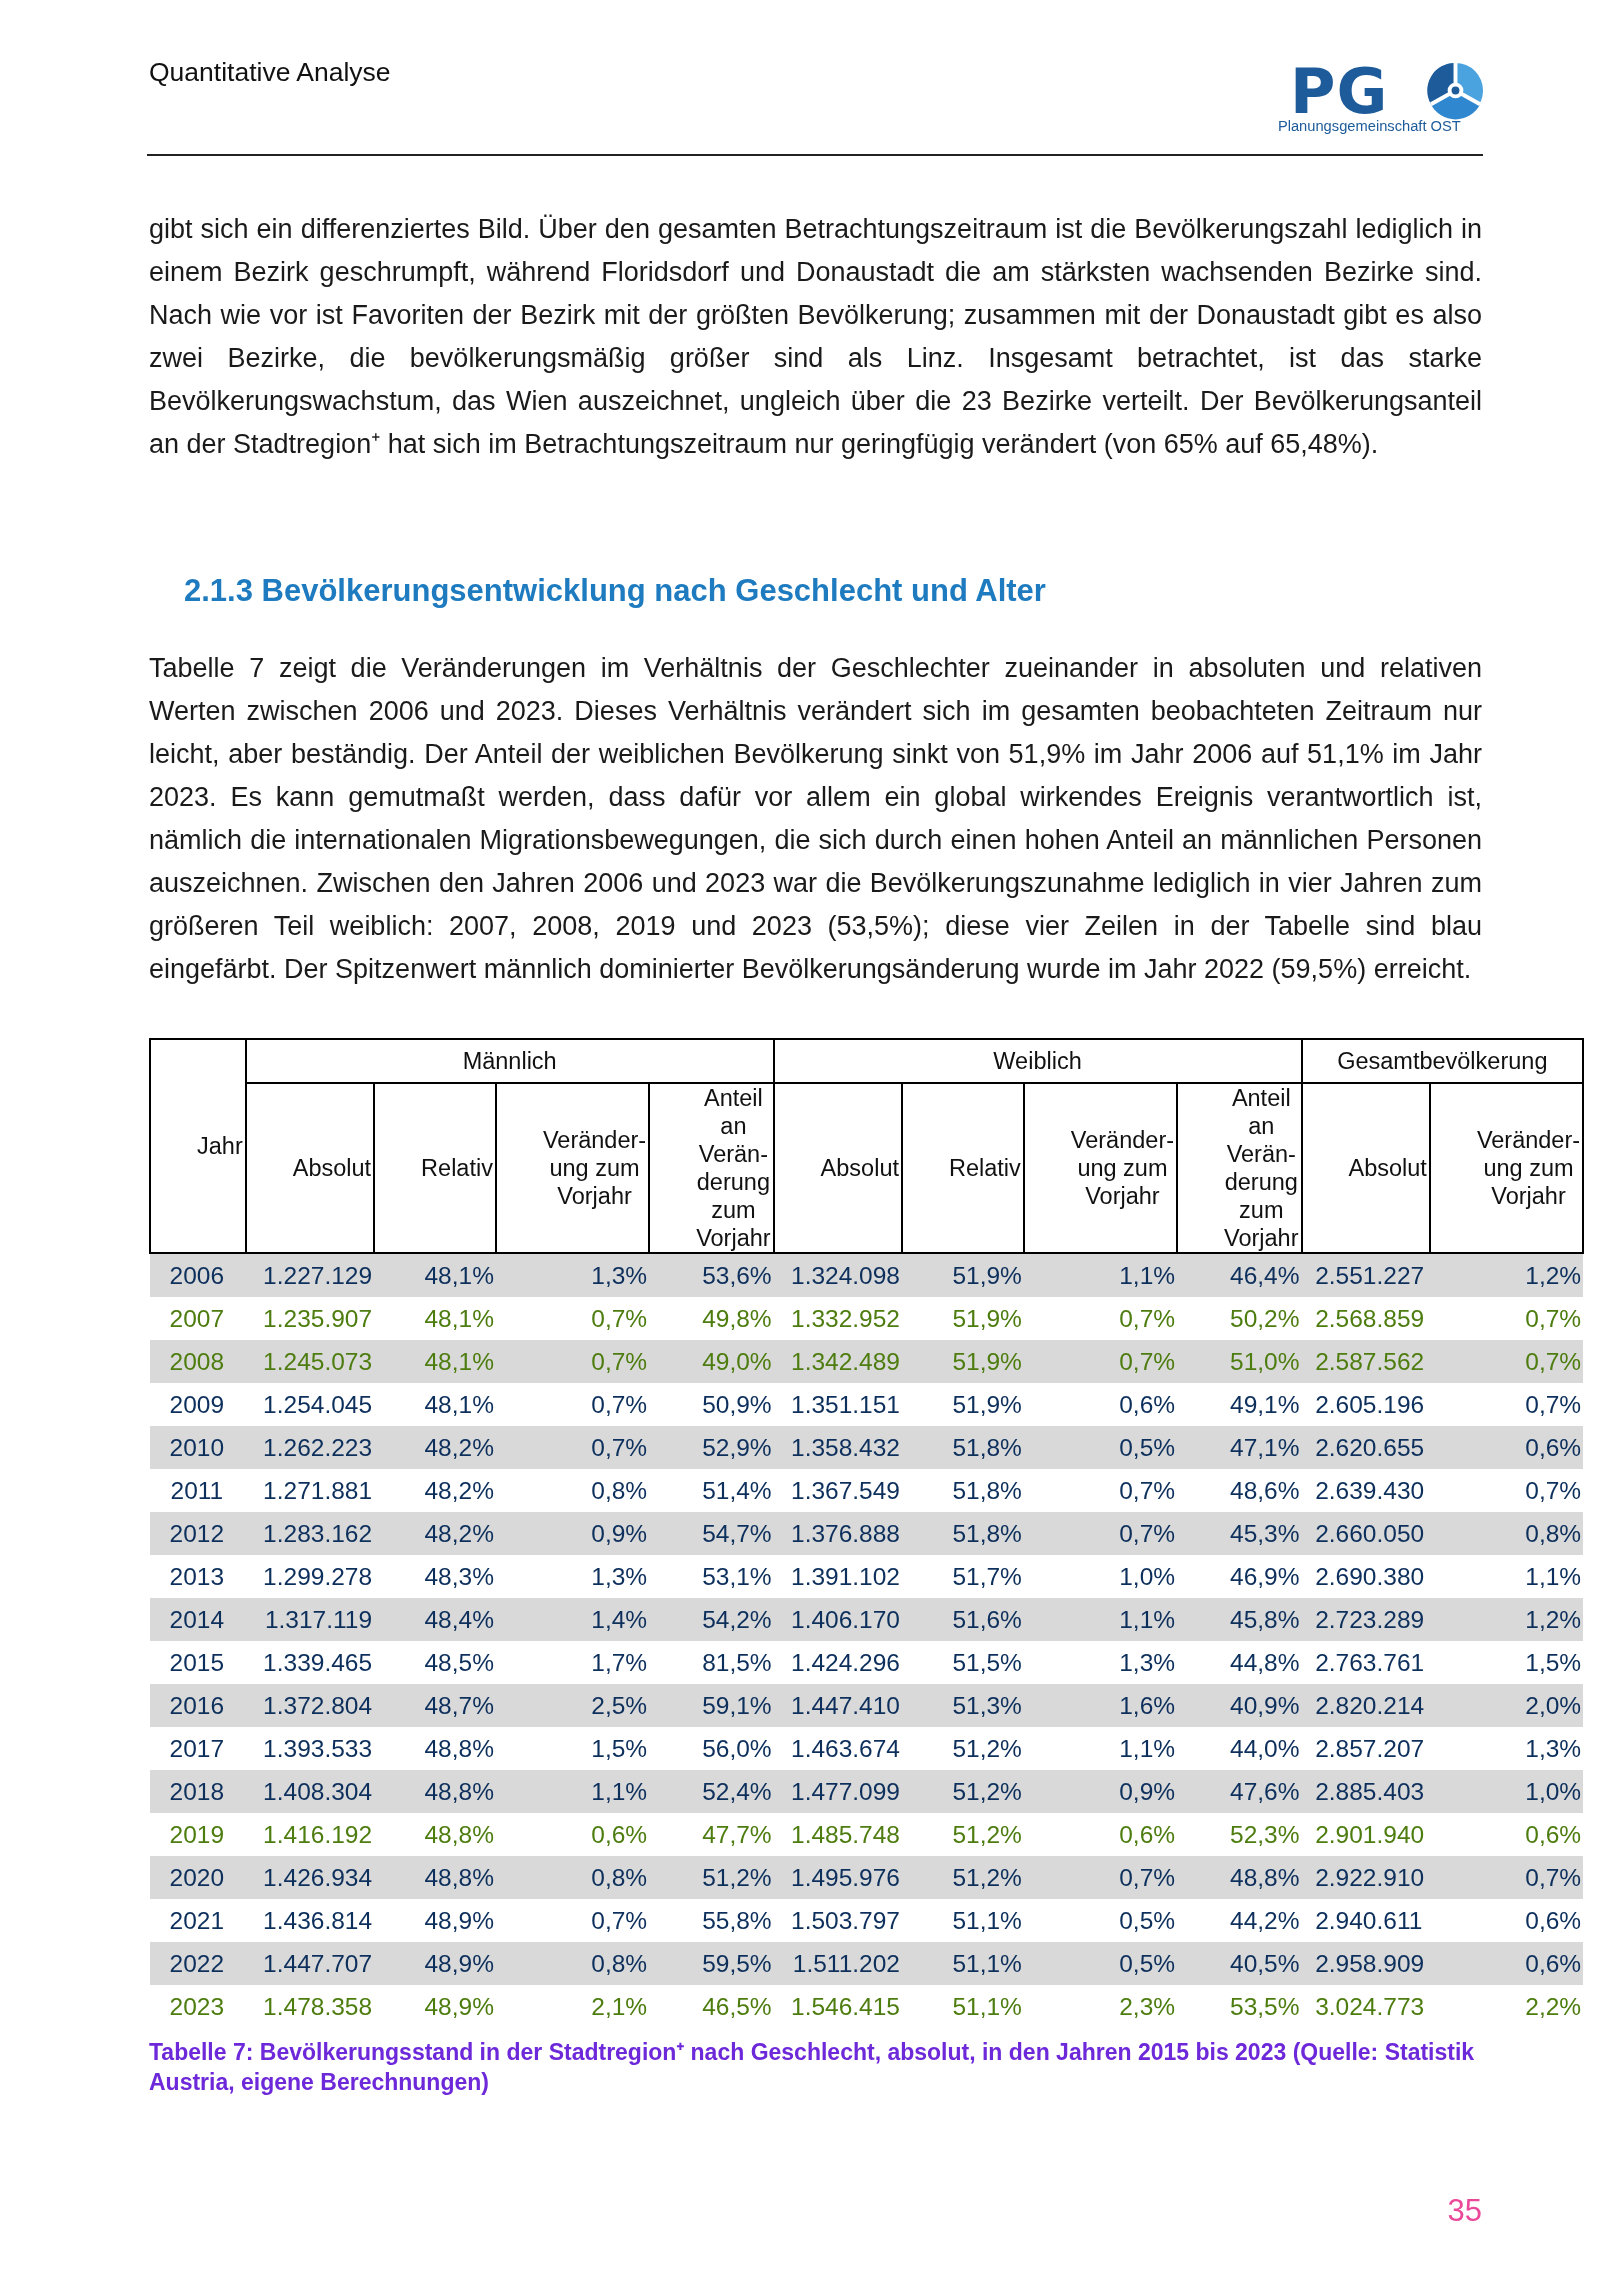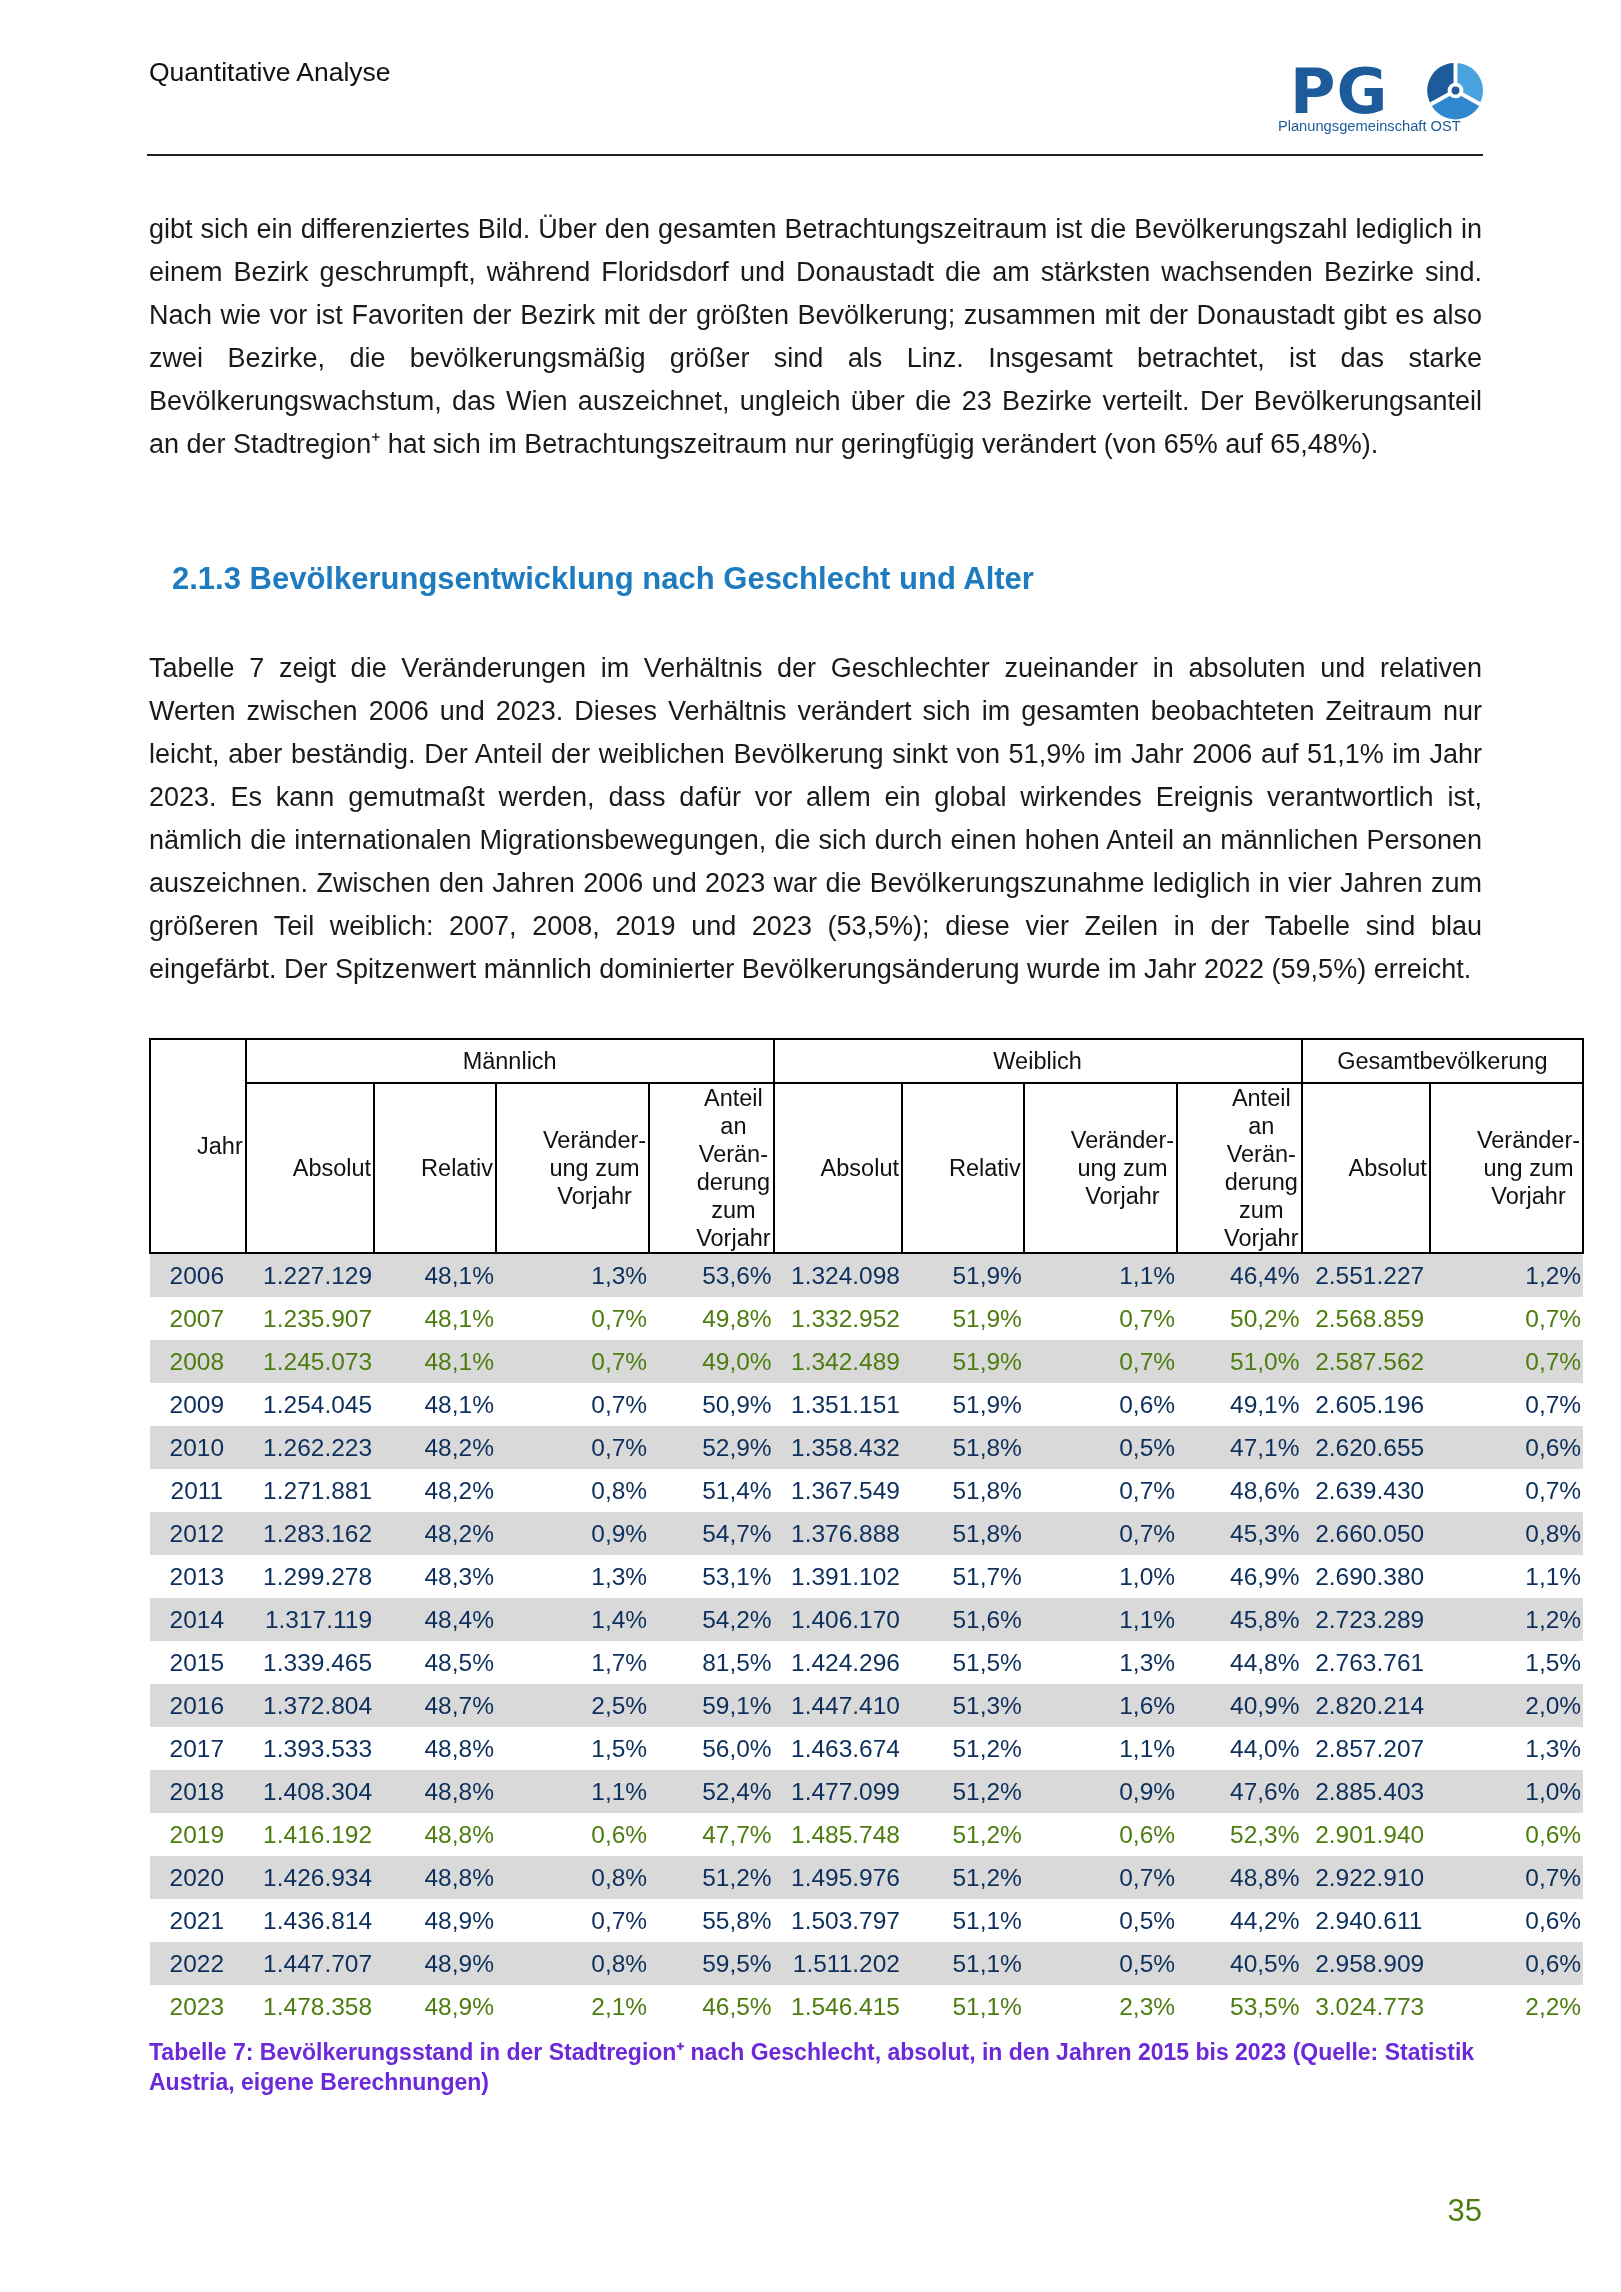--- a/index.html
+++ b/index.html
@@ -18,21 +18,21 @@
   table.data th { border: 2.9px solid #000; font-weight: normal; color: #111; font-size: 23.5px; line-height: 28px; padding: 0 2px; text-align: center; background: #fff; }
   table.data th.group { height: 42px; }
   table.data th.sub { height: 161px; padding-left: 46px; }
   table.data td { height: 43px; padding: 0 2px; text-align: right; color: #0d2f5c; white-space: nowrap; }
   table.data td.year { text-align: center; padding-left: 0; }
   table.data td.absw { text-align: right; padding-left: 13.7px; }
   table.data td.absg { text-align: left; padding-left: 13.7px; }
   table.data tr.shade td { background: #d9d9d9; }
   table.data tr.hl td { color: #4d7c0f; }
   .caption { position: absolute; left: 149px; top: 2037px; width: 1335px; font-size: 23px; line-height: 30px; font-weight: bold; color: #6d28d9; }
-  .page-number { position: absolute; right: 139px; top: 2193px; font-size: 31px; color: #4d7c0f; }
+  .page-number { position: absolute; right: 139px; top: 2193px; font-size: 31px; color: #ec4899; }
 </style>
 </head>
 <body>
 
 <div>
   <div class="header-title">Quantitative Analyse</div>
   <div class="logo">
     <span class="pg">PG</span>
     <svg width="69" height="59" viewBox="0 0 70 60">
       <circle cx="35" cy="30" r="28" fill="#4aa3df"></circle>
@@ -44,21 +44,21 @@
       <circle cx="35" cy="30" r="8" fill="#fff"></circle>
       <circle cx="35" cy="30" r="4" fill="#1e5b9a"></circle>
     </svg>
     <span class="sub">Planungsgemeinschaft OST</span>
   </div>
   <div class="header-rule"></div>
 </div>
 
 <p class="para para1" style="margin:0;">gibt sich ein differenziertes Bild. Über den gesamten Betrachtungszeitraum ist die Bevölkerungszahl lediglich in einem Bezirk geschrumpft, während Floridsdorf und Donaustadt die am stärksten wachsenden Bezirke sind. Nach wie vor ist Favoriten der Bezirk mit der größten Bevölkerung; zusammen mit der Donaustadt gibt es also zwei Bezirke, die bevölkerungsmäßig größer sind als Linz. Insgesamt betrachtet, ist das starke Bevölkerungswachstum, das Wien auszeichnet, ungleich über die 23 Bezirke verteilt. Der Bevölkerungsanteil an der Stadtregion⁺ hat sich im Betrachtungszeitraum nur geringfügig verändert (von 65% auf 65,48%).</p>
 
-<h2 class="section-heading" style="margin:0;">2.1.3 Bevölkerungsentwicklung nach Geschlecht und Alter</h2>
+<h2 class="section-heading" style="margin:12px;">2.1.3 Bevölkerungsentwicklung nach Geschlecht und Alter</h2>
 
 <p class="para para2" style="margin:0;">Tabelle 7 zeigt die Veränderungen im Verhältnis der Geschlechter zueinander in absoluten und relativen Werten zwischen 2006 und 2023. Dieses Verhältnis verändert sich im gesamten beobachteten Zeitraum nur leicht, aber beständig. Der Anteil der weiblichen Bevölkerung sinkt von 51,9% im Jahr 2006 auf 51,1% im Jahr 2023. Es kann gemutmaßt werden, dass dafür vor allem ein global wirkendes Ereignis verantwortlich ist, nämlich die internationalen Migrationsbewegungen, die sich durch einen hohen Anteil an männlichen Personen auszeichnen. Zwischen den Jahren 2006 und 2023 war die Bevölkerungszunahme lediglich in vier Jahren zum größeren Teil weiblich: 2007, 2008, 2019 und 2023 (53,5%); diese vier Zeilen in der Tabelle sind blau eingefärbt. Der Spitzenwert männlich dominierter Bevölkerungsänderung wurde im Jahr 2022 (59,5%) erreicht.</p>
 
 <table class="data">
   <colgroup>
     <col style="width:94px">
       <col style="width:120px">
       <col style="width:120px">
       <col style="width:120px">
       <col style="width:120px">

